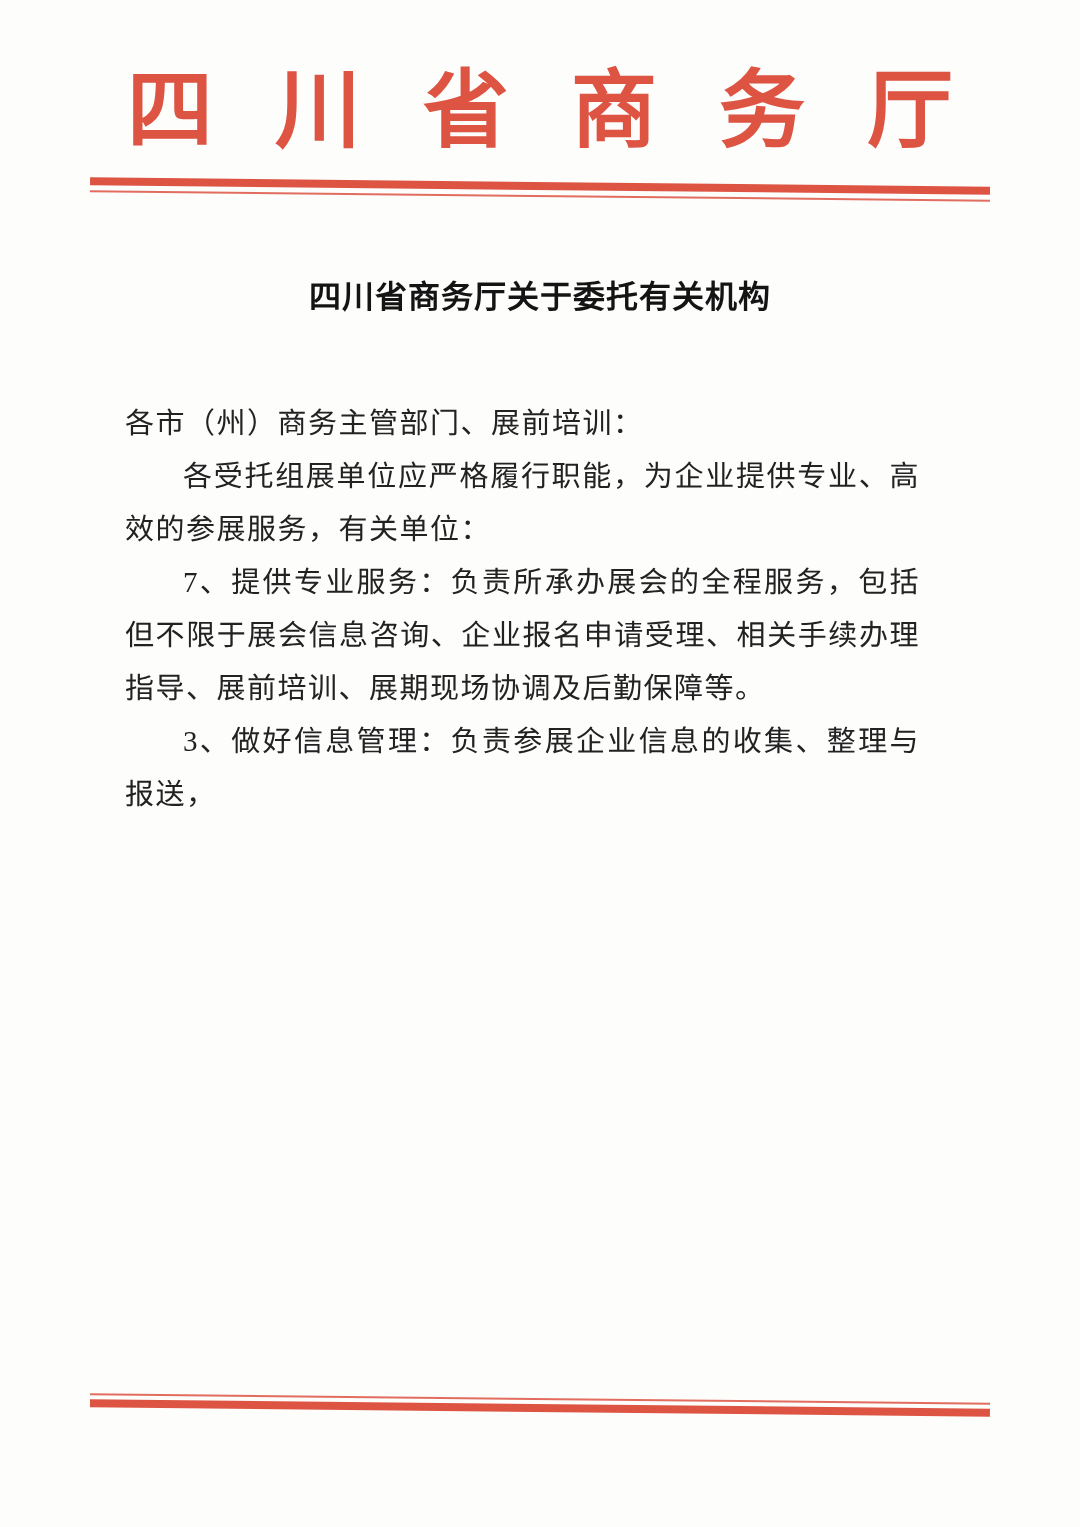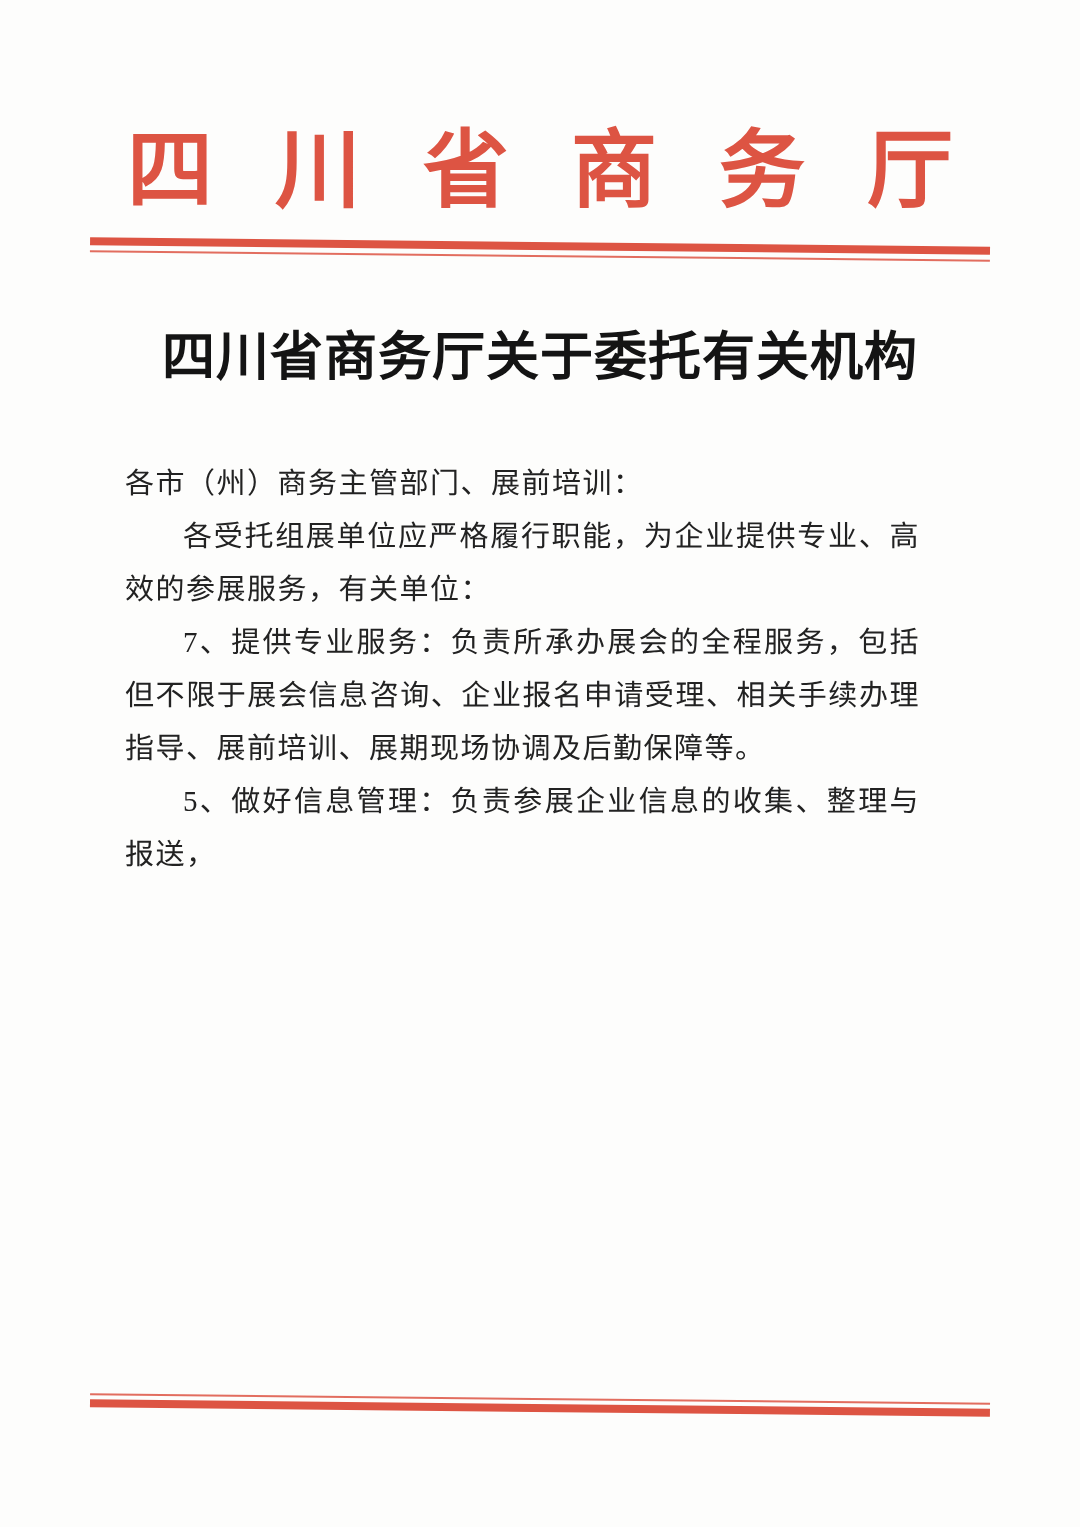--- a/index.html
+++ b/index.html
@@ -16,21 +16,21 @@
     position: relative;
     width: 1080px;
     height: 1527px;
     margin: 0 auto;
     background: var(--page-background);
     overflow: hidden;
   }
 
   
   .agency-name {
-    padding-top: 116px;
+    padding-top: 56px;
     text-align: center;
     font-size: 86px;
     line-height: 1.3;
     font-weight: 700;
     color: var(--accent-red);
     letter-spacing: 62px;
     text-indent: 62px;
     white-space: nowrap;
   }
 
@@ -42,21 +42,21 @@
   .rule-thick { height: 8px; background: var(--accent-red); }
   .rule-thin  { height: 2px; background: var(--accent-red); opacity: 0.85; }
   .rule-group.header .rule-thin { margin-top: 5px; }
   .rule-group.footer { position: absolute; left: 90px; bottom: 115px; margin: 0; }
   .rule-group.footer .rule-thick { margin-top: 4px; }
 
   
   .doc-title {
     margin-top: 70px;
     text-align: center;
-    font-size: 53px;
+    font-size: 32px;
     line-height: 60px;
     font-weight: 700;
     color: var(--title-black);
     letter-spacing: 1px;
   }
 
   
   .doc-body {
     margin: 70px 160px 0 125px;
     font-size: 29px;
@@ -82,21 +82,21 @@
   </header>
 
   <h1 class="doc-title">
     <div>四川省商务厅关于委托有关机构</div>
   </h1>
 
   <main class="doc-body">
     <p class="salutation">各市（州）商务主管部门、展前培训：</p>
     <p class="para">各受托组展单位应严格履行职能，为企业提供专业、高效的参展服务，有关单位：</p>
     <p class="para">7、提供专业服务：负责所承办展会的全程服务，包括但不限于展会信息咨询、企业报名申请受理、相关手续办理指导、展前培训、展期现场协调及后勤保障等。</p>
-    <p class="para">5、做好信息管理：负责参展企业信息的收集、整理与报送，</p>
+    <p class="para">3、做好信息管理：负责参展企业信息的收集、整理与报送，</p>
   </main>
 
   <div class="rule-group footer">
     <div class="rule-thin"></div>
     <div class="rule-thick"></div>
   </div>
 
 </div>
 
 </body></html>

